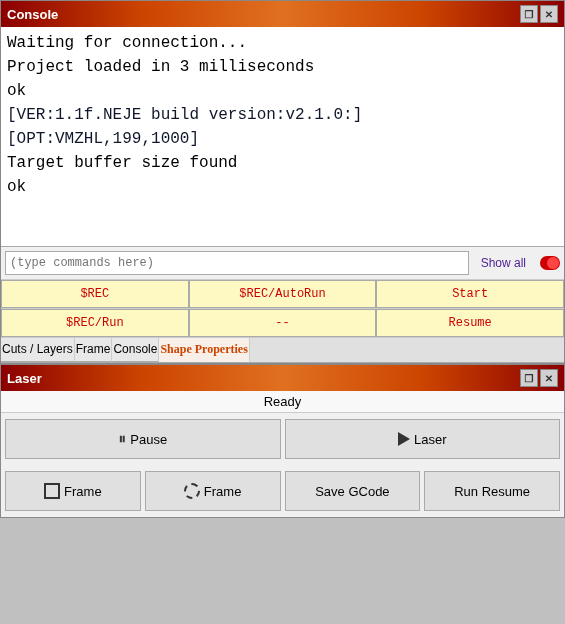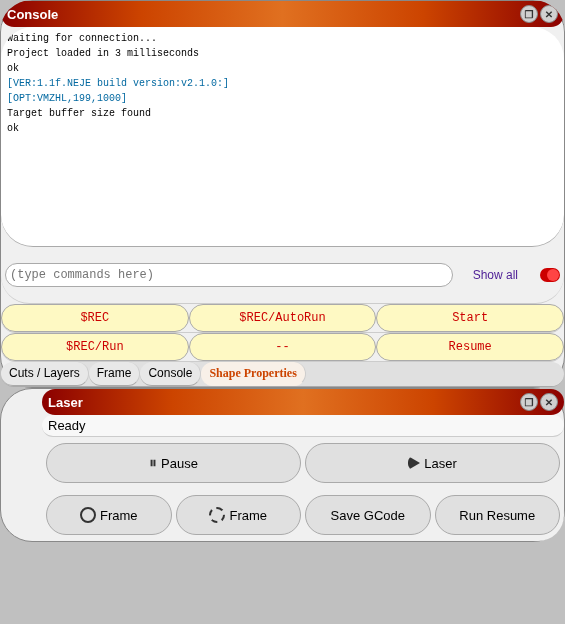--- a/index.html
+++ b/index.html
@@ -1,15 +1,15 @@
 <!DOCTYPE html>
 <html><head>
   <meta charset="utf-8">
   <style>
-    * { box-sizing: border-box; margin: 0; padding: 0; border-radius: 32px; }
+    * { box-sizing: border-box; margin: 0; padding: 0; }
     body {
       font-family: 'Courier New', monospace;
       background: #c0c0c0;
       width: 565px;
       height: 624px;
       overflow: hidden;
     }
 
     
     .window {
@@ -51,41 +51,41 @@
     
     .console-window {
       width: 565px;
     }
 
     .console-output {
       background: white;
       height: 220px;
       padding: 4px 6px;
       font-family: 'Courier New', monospace;
-      font-size: 10px;
+      font-size: 16px;
       color: #000;
       border-bottom: 1px solid #aaa;
       overflow-y: auto;
     }
 
     .console-output .line {
       line-height: 1.5;
       white-space: pre;
     }
 
-    .line-blue { color: #0369a1; }
+    .line-blue { color: #0f172a; }
     .line-black { color: #000000; }
 
     .console-input-row {
       display: flex;
       align-items: center;
-      padding: 16px 4px;
+      padding: 4px 4px;
       background: #f0f0f0;
       border-bottom: 1px solid #ccc;
-      gap: 20px;
+      gap: 12px;
     }
 
     .console-input {
       flex: 1;
       height: 24px;
       border: 1px solid #aaa;
       background: white;
       font-family: 'Courier New', monospace;
       font-size: 12px;
       color: #aaa;
@@ -142,21 +142,21 @@
     }
 
     
     .tab-row {
       display: flex;
       background: #e0e0e0;
       border-bottom: 1px solid #aaa;
     }
 
     .tab-item {
-      padding: 4px 8px;
+      padding: 4px 1px;
       font-family: Arial, sans-serif;
       font-size: 12px;
       color: #000;
       cursor: pointer;
       border-right: 1px solid #ccc;
       border-bottom: 1px solid #aaa;
       background: #e8e8e8;
     }
 
     .tab-item.active {
@@ -164,30 +164,30 @@
       border-bottom: 1px solid #f8f0e8;
       font-weight: bold;
       color: #cc4400;
       font-family: Liberation Serif, serif;
     }
 
     
     .laser-window {
       width: 565px;
       margin-top: 0;
-      padding-left: 41px;
     }
 
     .laser-status {
       background: #f8f8f8;
       padding: 3px 6px;
       font-family: Arial, sans-serif;
       font-size: 13px;
       color: #000;
       border-bottom: 1px solid #ccc;
+      text-align: center;
     }
 
     
     .laser-btn-row {
       display: flex;
       padding: 6px 4px;
       gap: 4px;
       background: #f0f0f0;
     }
 

